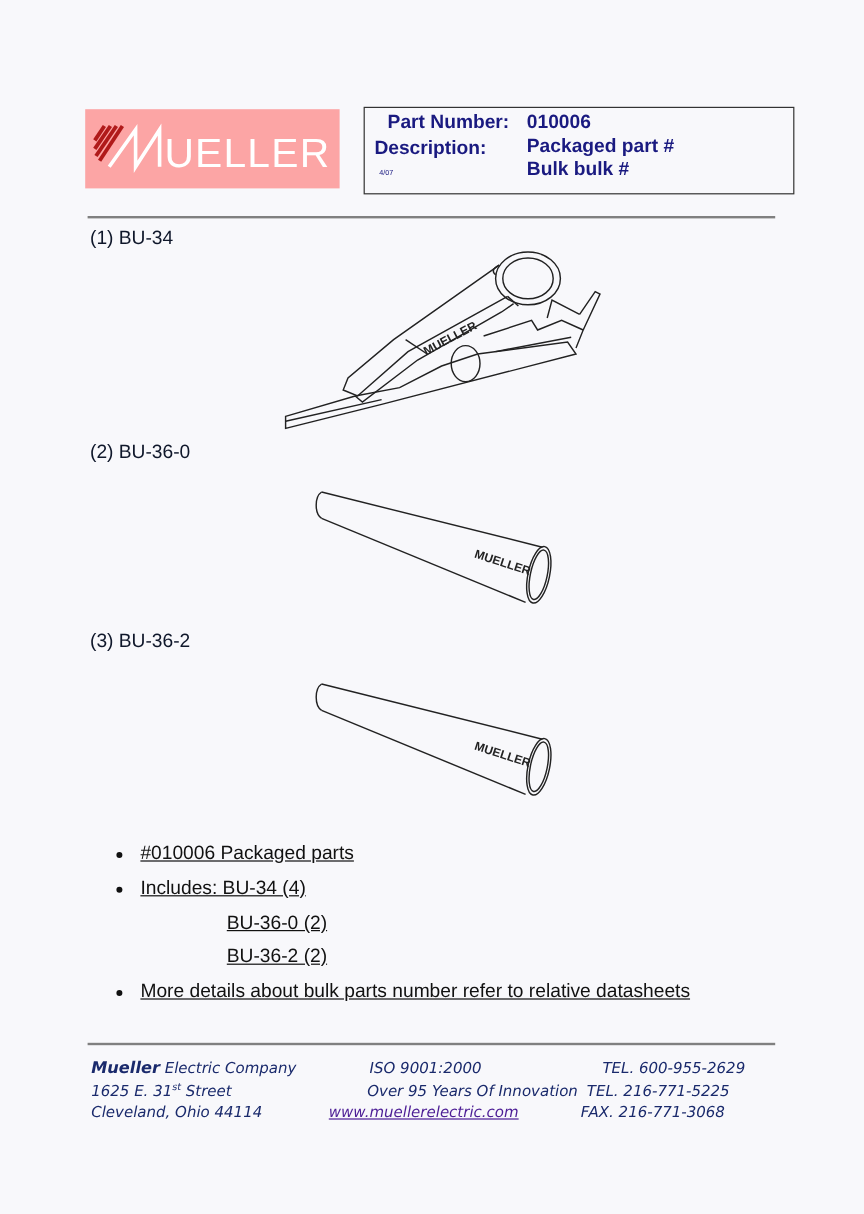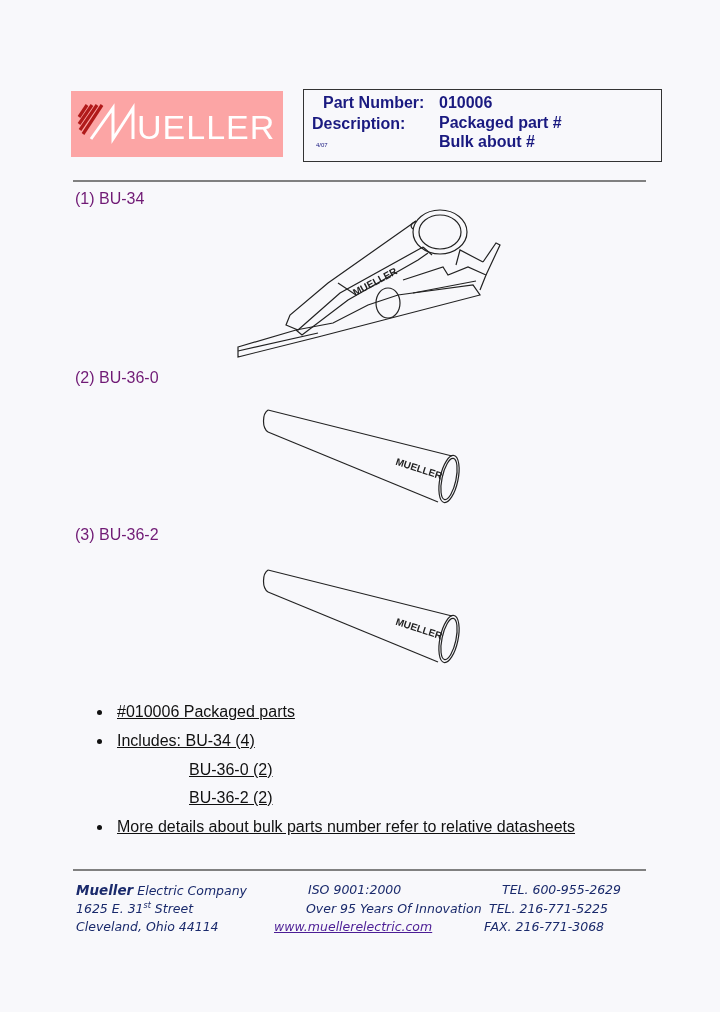--- a/index.html
+++ b/index.html
@@ -17,21 +17,21 @@
     .logo svg { display: block; }
     .partbox {
       left: 303px; top: 89px; width: 357px; height: 71px;
       border: 1.5px solid #333;
       background: #f8f8fb;
     }
     .pb-text { color: #1a1a80; font-weight: bold; font-size: 16px; position: absolute; white-space: nowrap; }
     .pb-label { font-size: 16px; }
     .tiny { font-size: 6px; color: #1a1a80; position: absolute; }
     .hr { left: 73px; width: 573px; height: 2px; background: #808080; }
-    .caption { font-size: 16px; color: #701a75; white-space: nowrap; }
+    .caption { font-size: 16px; color: #0f172a; white-space: nowrap; }
     .bullet-list { font-size: 16px; color: #111; }
     .bul { position: absolute; white-space: nowrap; text-decoration: underline; }
     .dot { position: absolute; width: 5px; height: 5px; background: #111; border-radius: 50%; }
     .footer { font-family: "DejaVu Sans", sans-serif; font-style: italic; font-size: 12.5px; color: #1a2a6c; white-space: nowrap; }
     .footer a { color: #4c1d95; text-decoration: underline; }
     .footer sup { font-size: 8px; }
   </style>
 </head>
 <body>
 
@@ -49,21 +49,21 @@
     <text x="66" y="48" fill="#fff" font-family="Liberation Sans, sans-serif" font-size="34" letter-spacing="1"></text>
     <text x="66" y="48" fill="#fff" font-family="Liberation Sans, sans-serif" font-size="34" letter-spacing="1">UELLER</text>
   </svg>
 </div>
 
 <div class="abs partbox">
   <span class="pb-text" style="left:8px; top:4px;margin-left:11px;">Part Number:</span>
   <span class="pb-text" style="left:135px; top:4px;">010006</span>
   <span class="pb-text pb-label" style="left:8px; top:25px;">Description:</span>
   <span class="pb-text" style="left:135px; top:24px;">Packaged part #</span>
-  <span class="pb-text" style="left:135px; top:43px;">Bulk about #</span>
+  <span class="pb-text" style="left:135px; top:43px;">Bulk bulk #</span>
   <span class="tiny" style="left:12px; top:52px;">4/07</span>
 </div>
 
 <div class="abs hr" style="top:180px;"></div>
 
 <div class="abs caption" style="left:75px; top:190px;">(1) BU-34</div>
 <div class="abs" style="left:228px; top:205px;">
   <svg width="280" height="160" viewBox="0 0 280 160" fill="none" stroke="#222" stroke-width="1.2">
 
     <ellipse cx="212" cy="27" rx="27" ry="22"></ellipse>

